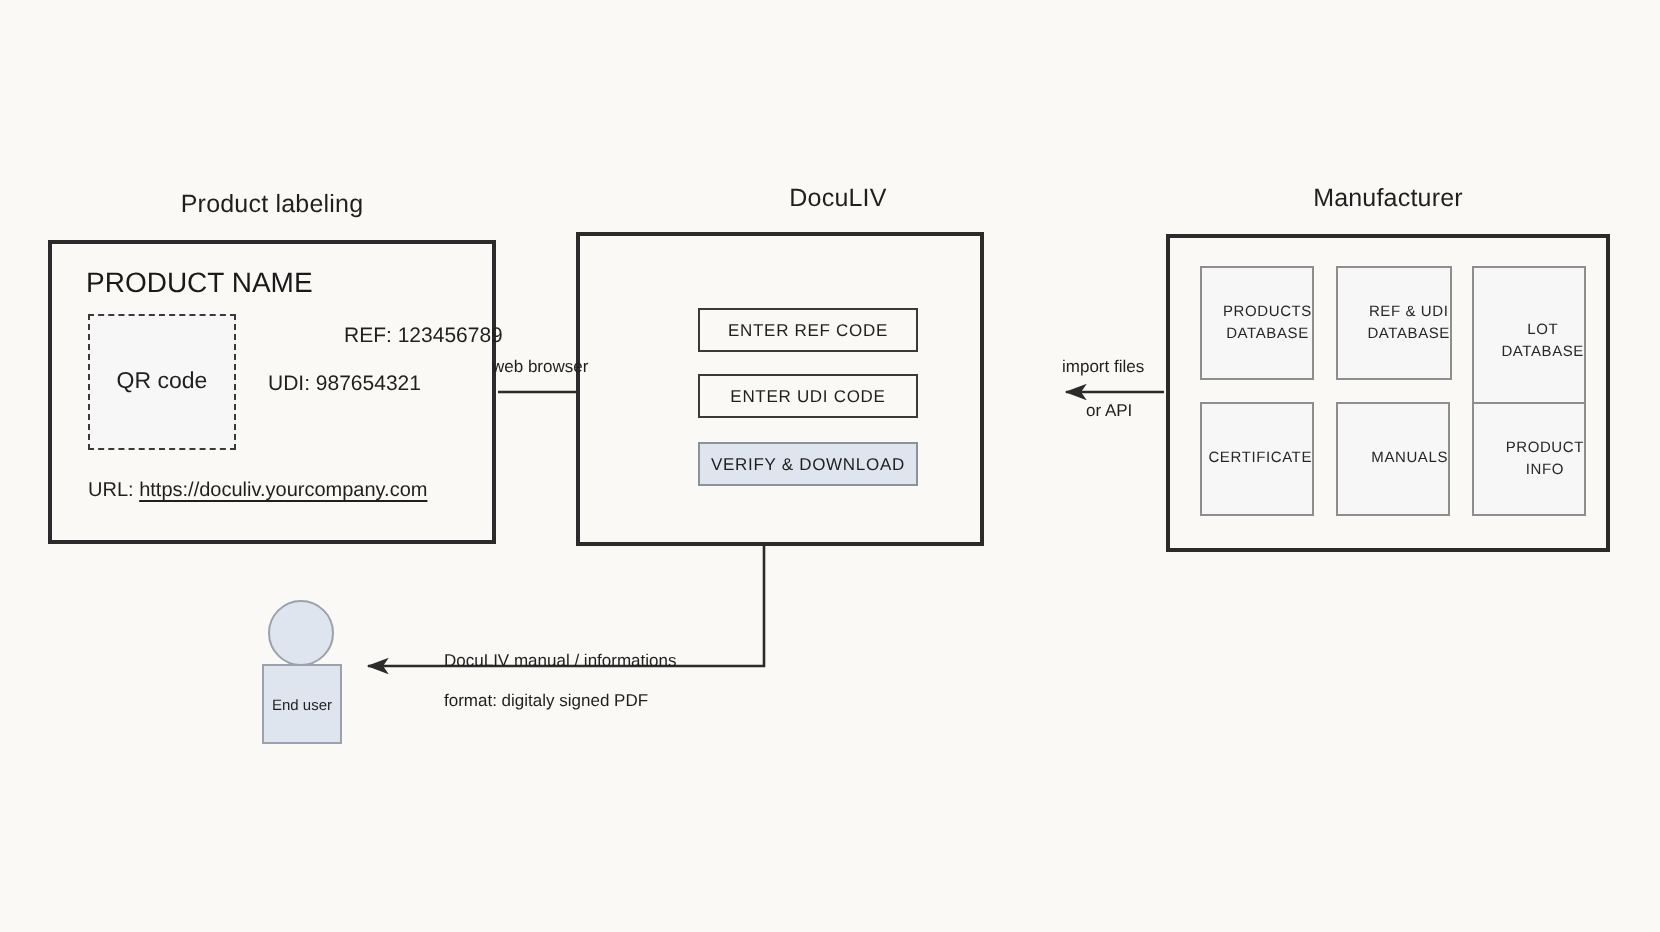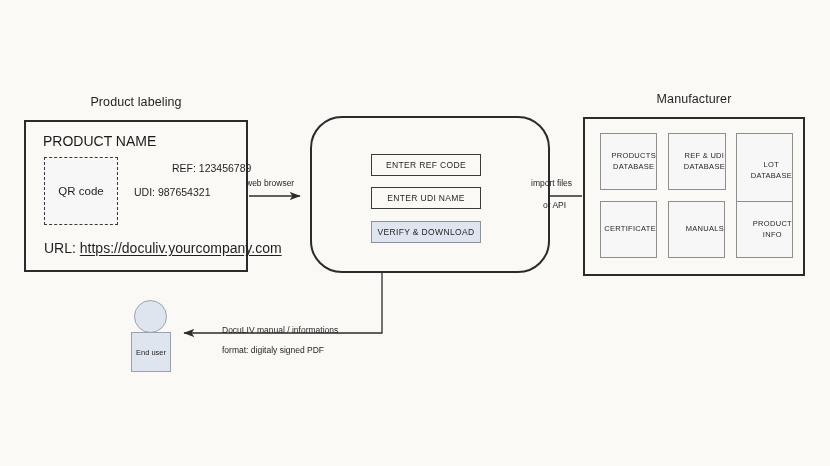--- a/index.html
+++ b/index.html
@@ -55,21 +55,21 @@
     justify-content: center;
     font-size: 11.5px;
     color: #1f1f1f;
   }
   .code-line {
     font-size: 10.5px;
     color: #1f1f1f;
     white-space: nowrap;
   }
   .url-line {
-    font-size: 14px;
+    font-size: 10px;
     color: #1f1f1f;
     white-space: nowrap;
   }
   .url-line .url-value {
     text-decoration: underline;
     text-underline-offset: 2px;
   }
 
   
   .field-btn {
@@ -151,44 +151,45 @@
 
     <line x1="249" y1="196" x2="300" y2="196" stroke="#2b2b2b" stroke-width="1.3" marker-end="url(#arrowR)"></line>
 
     <line x1="582" y1="196" x2="533" y2="196" stroke="#2b2b2b" stroke-width="1.3" marker-end="url(#arrowL)"></line>
 
     <path d="M382,273 L382,333 L184,333" fill="none" stroke="#2b2b2b" stroke-width="1.3" marker-end="url(#arrowL)"></path>
   </svg>
 
   <div class="abs section-title" style="left:24px; top:95px; width:224px;">Product labeling</div>
 
+  <div class="abs section-title" style="left:305px; top:92px; width:228px;">DocuLIV</div>
 
   <div class="abs section-title" style="left:583px; top:92px; width:222px;">Manufacturer</div>
 
   <div class="abs panel" style="left:24px; top:120px; width:224px; height:152px;">
 
     <div class="abs product-name" style="left:17px; top:11px;">PRODUCT NAME</div>
 
     <div class="abs qr-box" style="left:18px; top:35px; width:74px; height:68px;">QR code</div>
 
     <div class="abs code-line" style="left:108px; top:40px;padding-left:38px;">REF: 123456789</div>
 
     <div class="abs code-line" style="left:108px; top:64px;">UDI: 987654321</div>
 
     <div class="abs url-line" style="left:18px; top:118px;">
       <span>URL:</span>
       <span class="url-value">https://doculiv.yourcompany.com</span>
     </div>
   </div>
 
-  <div class="abs panel" style="left:310px; top:116px; width:240px; height:157px;border-radius:32px;">
+  <div class="abs panel" style="left:288px; top:116px; width:204px; height:157px;">
 
     <div class="abs field-btn" style="left:59px; top:36px; width:110px; height:22px;">ENTER REF CODE</div>
 
-    <div class="abs field-btn" style="left:59px; top:69px; width:110px; height:22px;">ENTER UDI NAME</div>
+    <div class="abs field-btn" style="left:59px; top:69px; width:110px; height:22px;">ENTER UDI CODE</div>
 
     <div class="abs field-btn primary" style="left:59px; top:103px; width:110px; height:22px;">VERIFY &amp; DOWNLOAD</div>
   </div>
 
   <div class="abs panel" style="left:583px; top:117px; width:222px; height:159px;">
 
     <div class="abs db-box" style="left:15px; top:14px; width:57px; height:57px;">
       <span>
         <span>PRODUCTS</span><br>
         <span>DATABASE</span>

